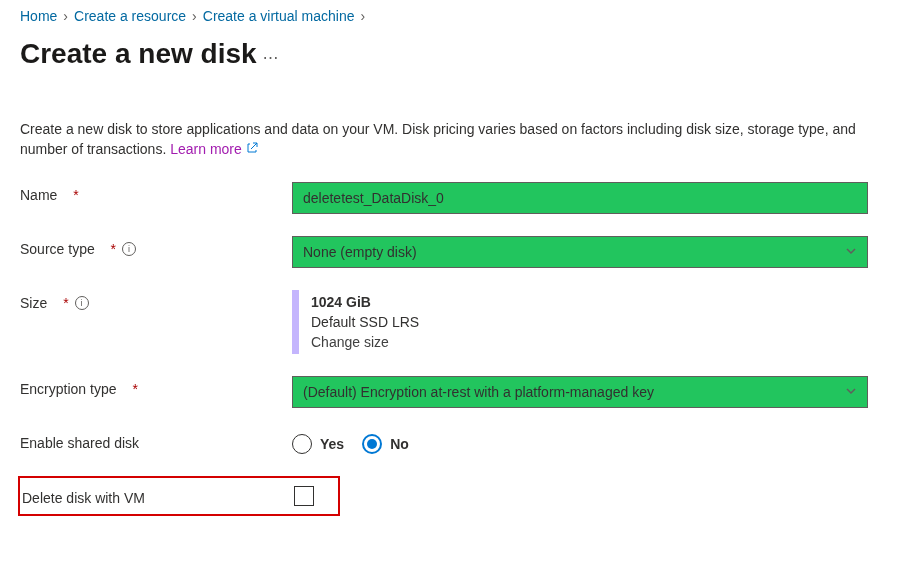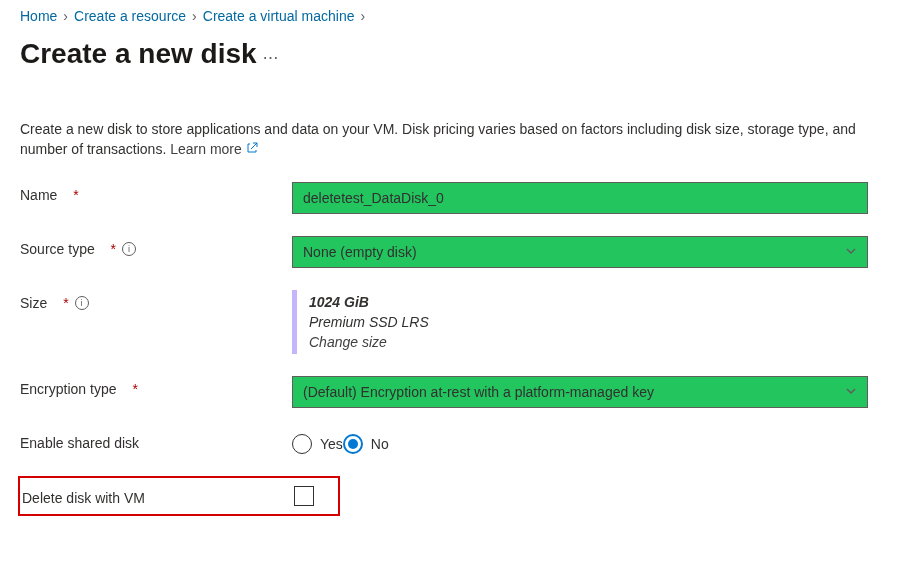--- a/index.html
+++ b/index.html
@@ -35,21 +35,21 @@
       color: #1b1a19;
     }
     .title-more { color: #605e5c; letter-spacing: 1px; cursor: pointer; font-size:16px; }
     .description {
       font-size: 14px;
       line-height: 1.4;
       color: #323130;
       margin-bottom: 22px;
       max-width: 840px;
     }
-    .learn-link { color: #404040; text-decoration: none; }
+    .learn-link { color: #a21caf; text-decoration: none; }
     .ext-icon { display:inline-block; vertical-align:middle; }
     .form-row {
       display: flex;
       align-items: flex-start;
       margin-bottom: 22px;
     }
     .form-label {
       width: 272px;
       flex-shrink: 0;
       padding-top: 5px;
@@ -84,31 +84,32 @@
       background: #22c55e;
     }
     .select {
       display: flex;
       align-items: center;
       justify-content: space-between;
       cursor: pointer;
     }
     .chevron { color: #605e5c; }
     .size-box {
-      border-left: 5px solid #c4b5fd;
+      border-left: 7px solid #c4b5fd;
       padding: 4px 0 4px 12px;
-      font-style: italic;
     }
     .size-value { font-weight: 600; font-size: 14px; }
     .size-tier { font-size: 14px; margin-top: 4px; }
     .change-link { color: #404040; text-decoration: none; margin-top: 4px; display: inline-block;}
     .radio-group {
       display: flex;
+      gap: 18px;
       align-items: center;
       padding-top: 4px;
+      font-weight: bold;
     }
     .radio-opt {
       display: flex;
       align-items: center;
       gap: 8px;
       cursor: pointer;
     }
     .radio-circle {
       width: 20px; height: 20px;
       border: 1px solid #323130;
@@ -194,21 +195,21 @@
 </div>
 
 <div class="form-row">
   <div class="form-label">
     <span>Size</span>&nbsp;<span class="req">*</span>
     <span class="info-icon">i</span>
   </div>
   <div class="form-control">
     <div class="size-box">
       <div class="size-value">1024 GiB</div>
-      <div class="size-tier">Premium SSD LRS</div>
+      <div class="size-tier">Default SSD LRS</div>
       <a href="#" class="change-link">Change size</a>
     </div>
   </div>
 </div>
 
 <div class="form-row">
   <div class="form-label">
     <span>Encryption type</span>&nbsp;<span class="req">*</span>
   </div>
   <div class="form-control">

